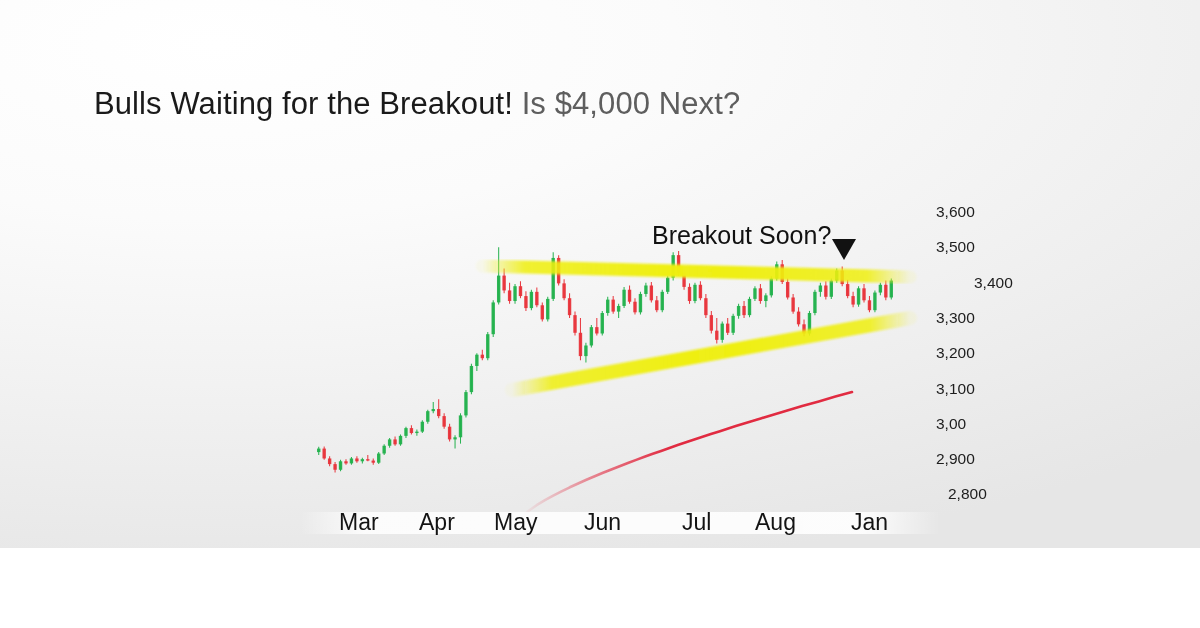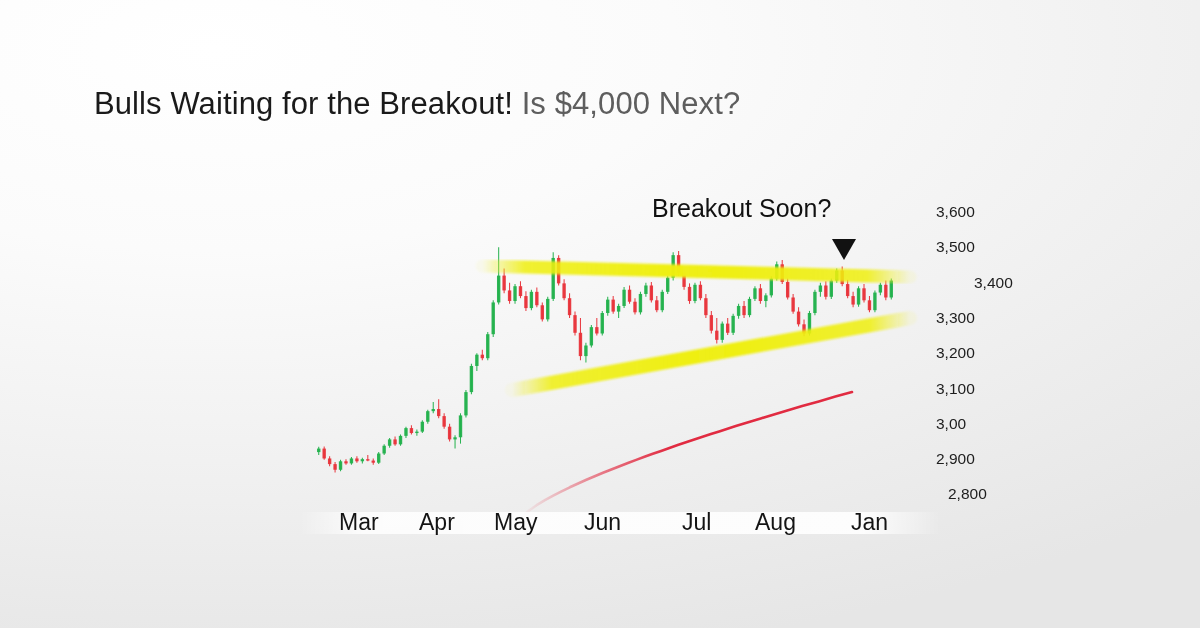--- a/index.html
+++ b/index.html
@@ -7,21 +7,21 @@
     margin: 0;
     padding: 0;
     background: #ffffff;
   }
   body {
     font-family: "Liberation Sans", sans-serif;
   }
   #stage {
     position: relative;
     width: 1200px;
-    height: 628px;
+    height: 548px;
     overflow: hidden;
     background:
       radial-gradient(120% 100% at 18% 8%, #ffffff 0%, #fbfbfb 32%, #f2f2f2 62%, #e6e6e6 100%),
       linear-gradient(135deg, #f0f0f0 0%, #fafafa 45%, #e4e4e4 100%);
   }
   
   #title {
     position: absolute;
     left: 94px;
     top: 86px;
@@ -44,21 +44,21 @@
   }
   #chart svg {
     display: block;
     width: 1200px;
     height: 628px;
   }
   
   #annotation {
     position: absolute;
     left: 652px;
-    top: 194px;
+    top: 221px;
     font-size: 25px;
     color: #111111;
     white-space: nowrap;
     font-weight: 400;
   }
   #arrow-down {
     position: absolute;
     left: 832px;
     top: 239px;
     width: 0;

